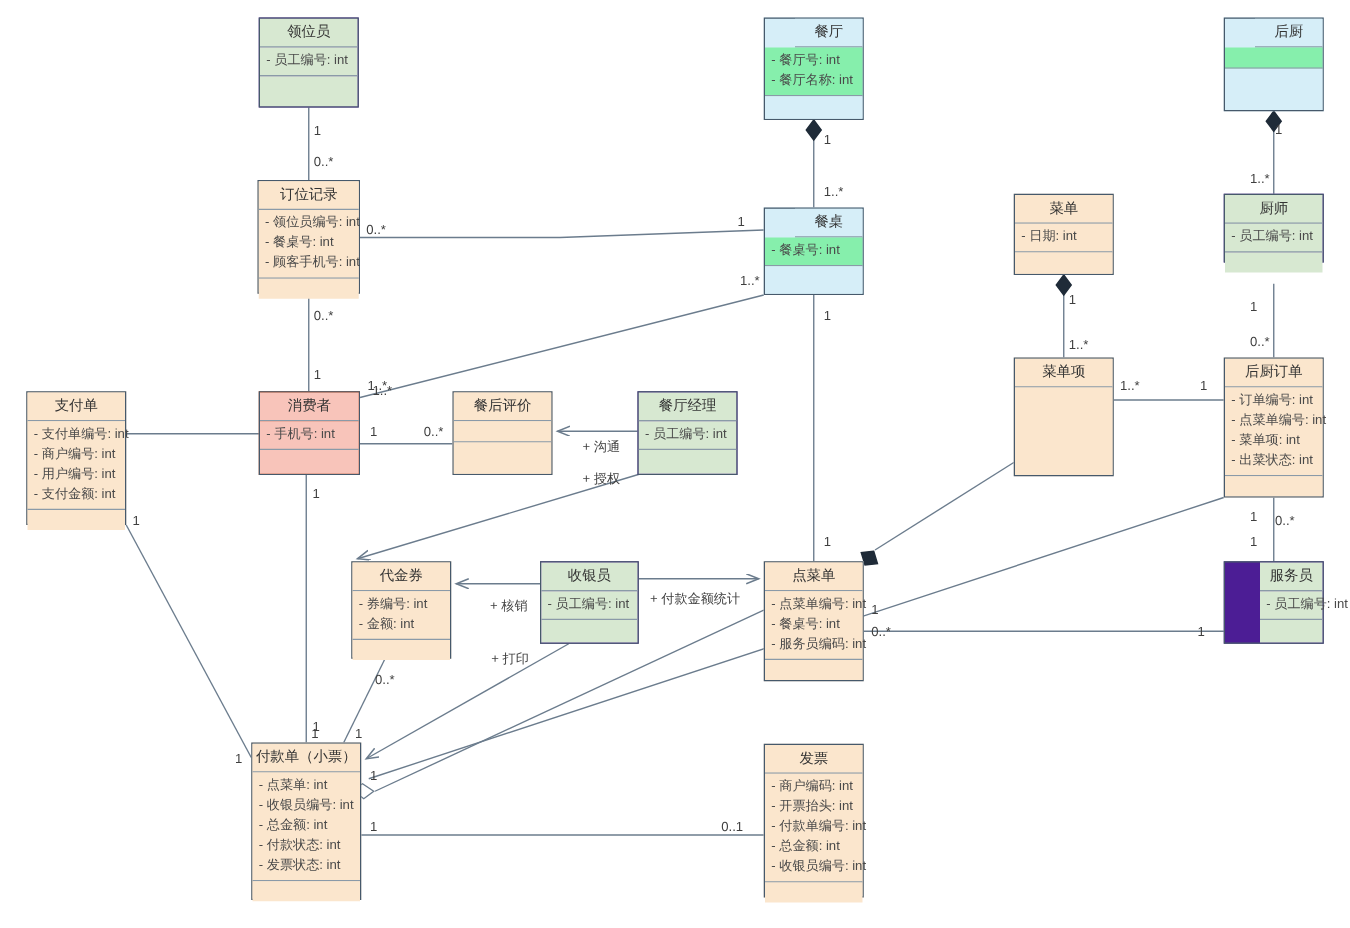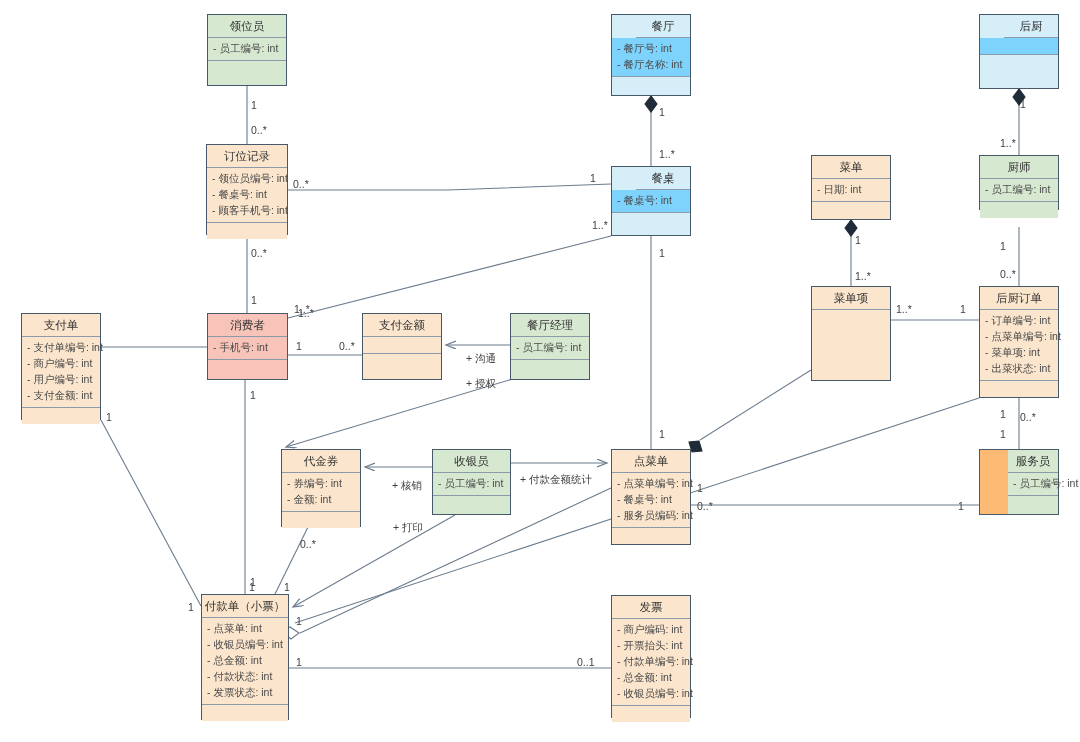--- a/index.html
+++ b/index.html
@@ -8,26 +8,26 @@
   svg#edges{position:absolute;left:0;top:0;width:1080px;height:742px;pointer-events:none;}
   .umlbox{position:absolute;box-sizing:border-box;border:1.4px solid #46596b;
           background:#fdf0de;display:flex;flex-direction:column;}
   .umlbox .hdr{box-sizing:border-box;text-align:center;font-size:11.5px;color:#333333;
           padding:4px 2px 4px;border-bottom:1.1px solid #8a9aa8;line-height:14px;white-space:nowrap;}
   .umlbox .attrs{box-sizing:border-box;border-bottom:1.1px solid #8a9aa8;padding:4px 5px 5px;
           display:flex;flex-direction:column;gap:3px;flex:0 0 auto;}
   .umlbox .attrs.empty{min-height:17px;padding:0;}
   .umlbox .attr{font-size:10.5px;color:#4a4a4a;line-height:13px;white-space:nowrap;}
   .umlbox .ops{flex:1 1 auto;min-height:16px;}
-  .c-green{background:#fdba74;}
+  .c-green{background:#4c1d95;}
   .c-blue{background:#d6eef8;}
   .c-peach{background:#fbe6cd;}
   .c-red{background:#c2410c;}
   .c-green .hdr{background:#d7e8d1;} .c-green .attrs{background:#d7e8d1;} .c-green .ops{background:#d7e8d1;}
-  .c-blue .hdr{background:#d6eef8;margin-left:24px;}  .c-blue .attrs{background:#7dd3fc;}  .c-blue .ops{background:#d6eef8;}
+  .c-blue .hdr{background:#d6eef8;margin-left:24px;}  .c-blue .attrs{background:#86efac;}  .c-blue .ops{background:#d6eef8;}
   .c-peach .hdr{background:#fbe6cd;} .c-peach .attrs{background:#fbe6cd;} .c-peach .ops{background:#fbe6cd;}
   .c-red .hdr{background:#f8c4ba;}   .c-red .attrs{background:#f8c4ba;}   .c-red .ops{background:#f8c4ba;}
   .elabel{position:absolute;font-size:10.5px;color:#3f3f3f;white-space:nowrap;line-height:12px;}
 </style>
 </head>
 <body>
 
 <div id="canvas">
 
   <svg id="edges" viewBox="0 0 1080 742" xmlns="http://www.w3.org/2000/svg">
@@ -173,21 +173,21 @@
         <div class="ops"></div>
       </div>
       <div class="umlbox c-red" style="left: 207px; top: 313px; width: 81px; height: 67px;">
         <div class="hdr">消费者</div>
         <div class="attrs">
           <div class="attr">- 手机号: int</div>
         </div>
         <div class="ops"></div>
       </div>
       <div class="umlbox c-peach" style="left: 362px; top: 313px; width: 80px; height: 67px;">
-        <div class="hdr">支付金额</div>
+        <div class="hdr">餐后评价</div>
         <div class="attrs empty"></div>
         <div class="ops"></div>
       </div>
       <div class="umlbox c-green" style="left: 510px; top: 313px; width: 80px; height: 67px;">
         <div class="hdr">餐厅经理</div>
         <div class="attrs">
           <div class="attr">- 员工编号: int</div>
         </div>
         <div class="ops"></div>
       </div>

